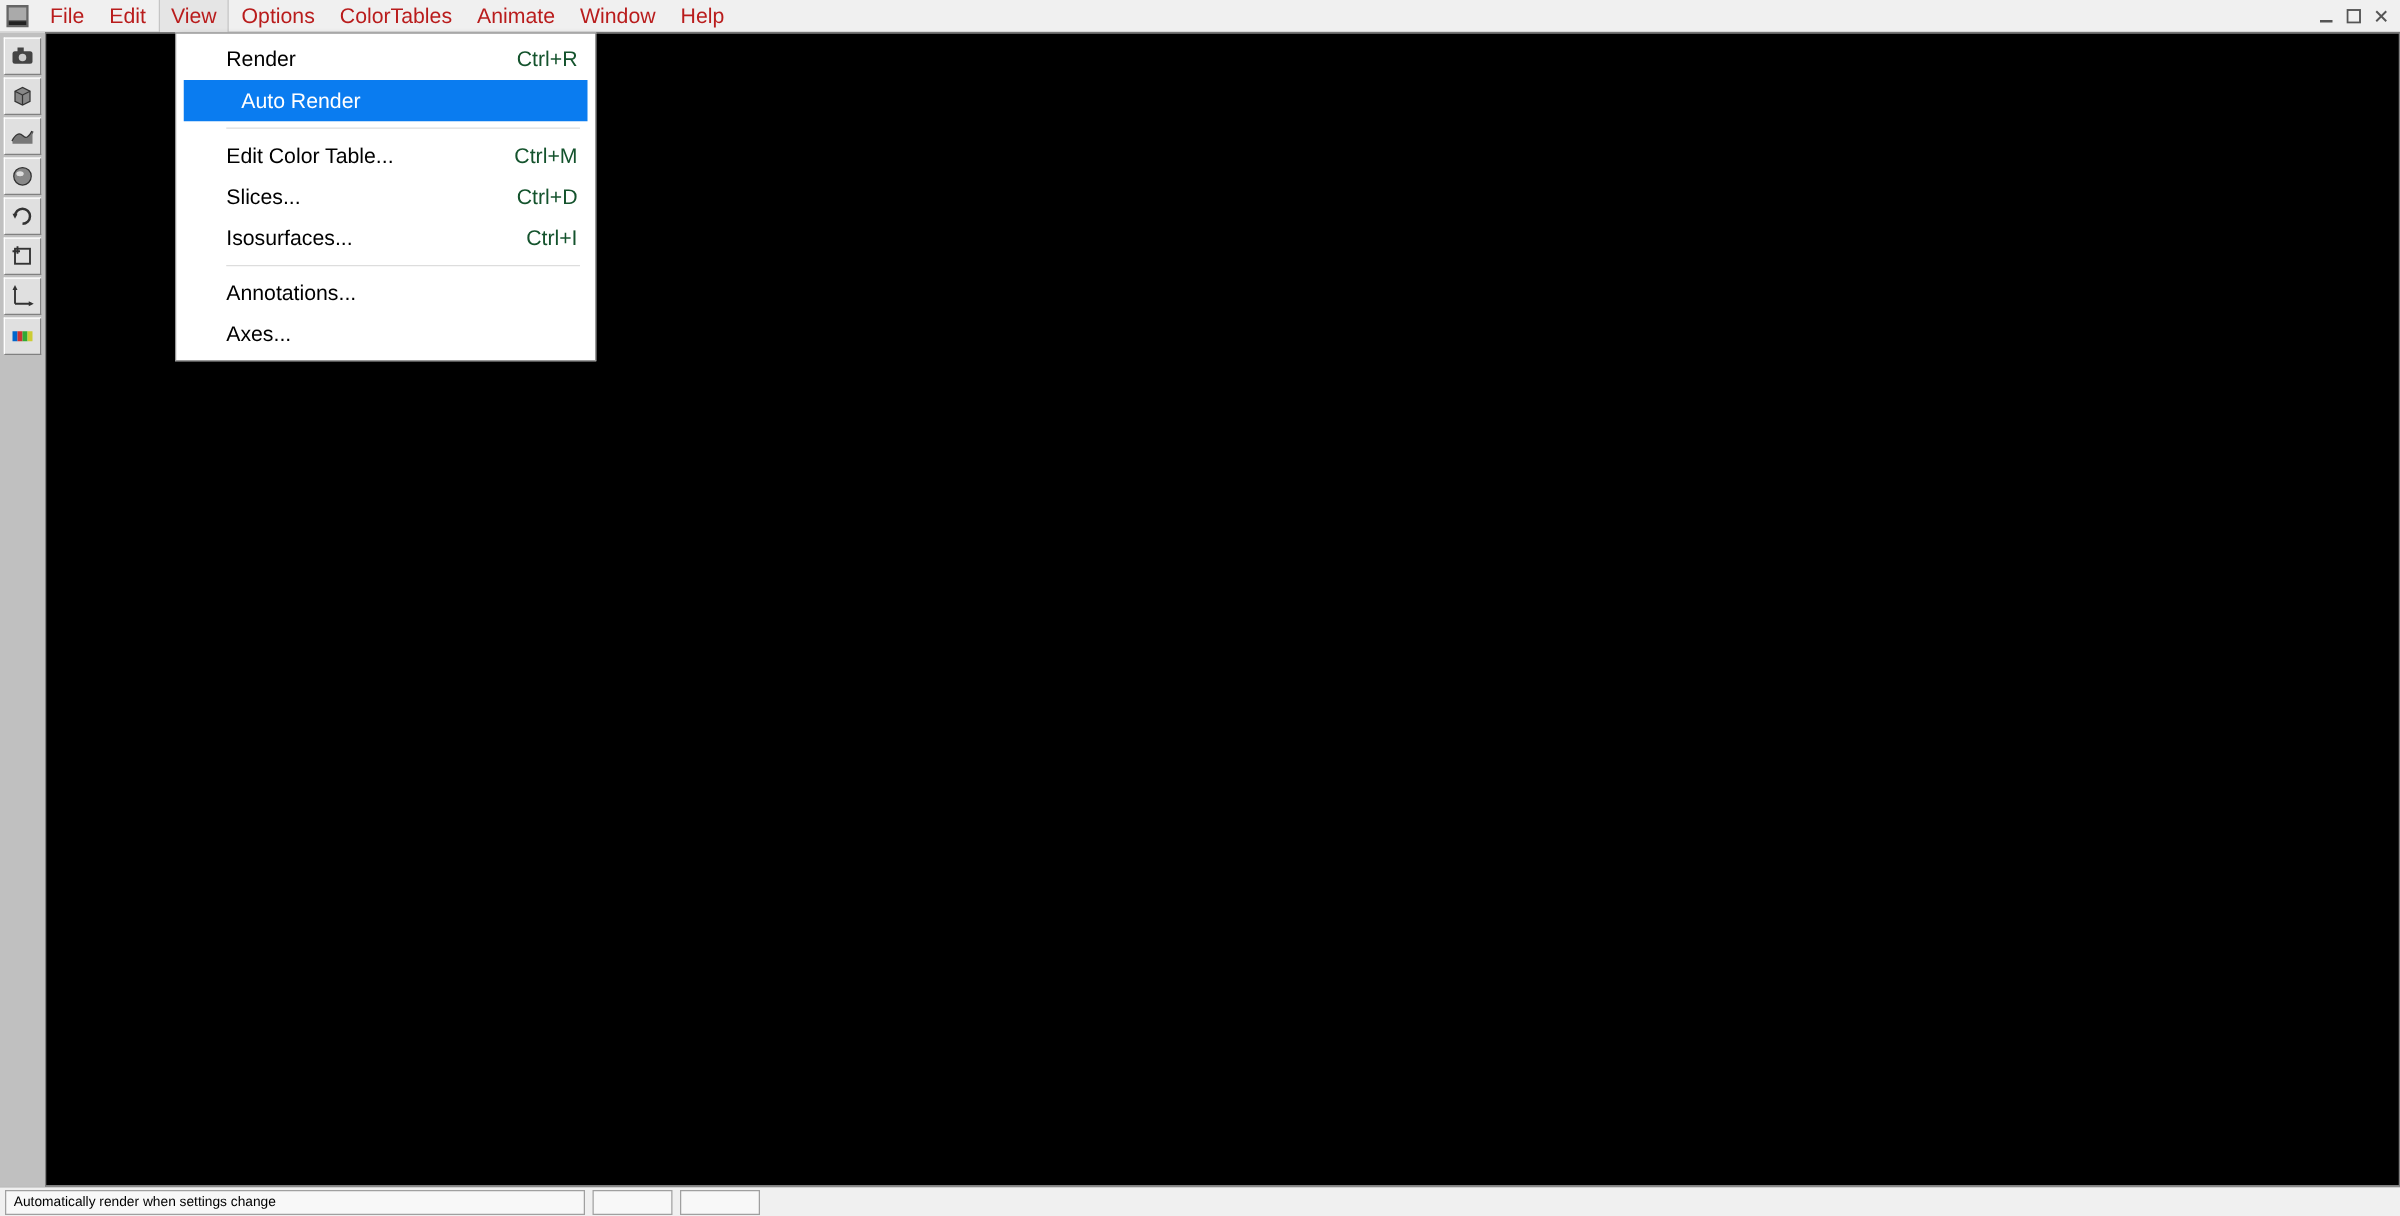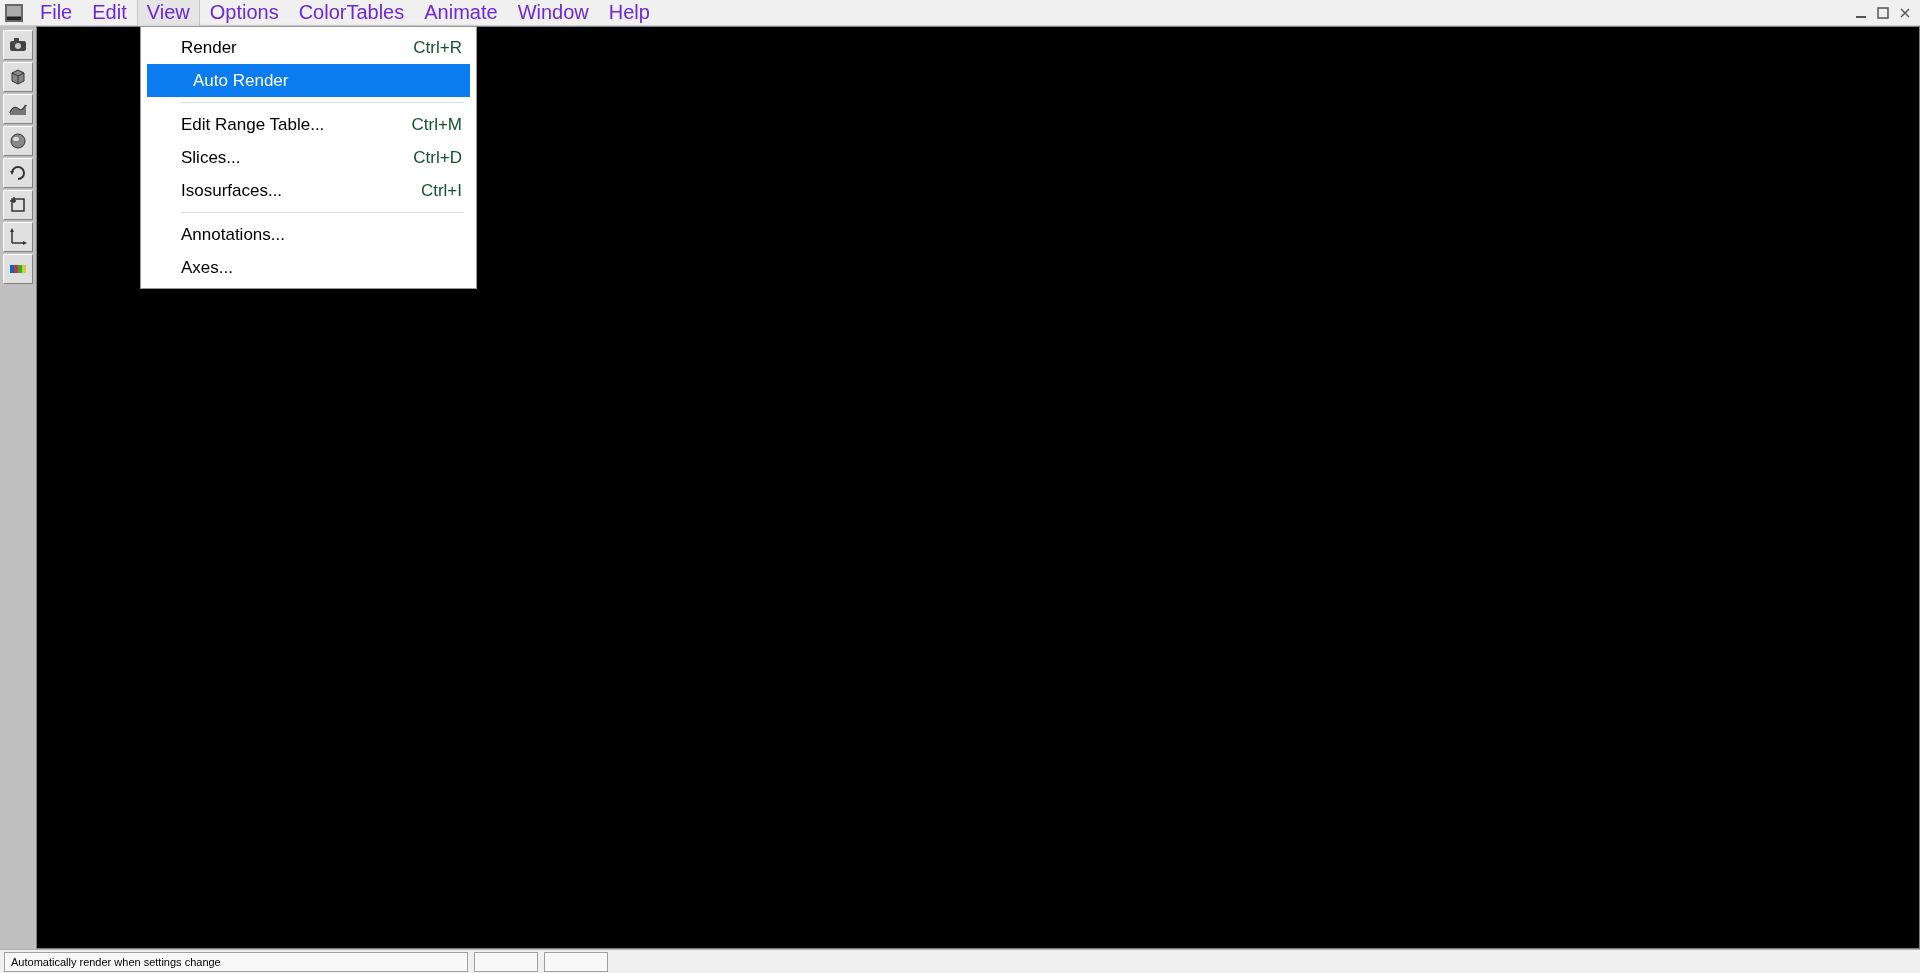--- a/index.html
+++ b/index.html
@@ -28,22 +28,22 @@
     width: 20px;
     height: 20px;
     margin-right: 6px;
     display: flex;
     align-items: center;
     justify-content: center;
   }
   .menubar .menu-item {
     padding: 2px 10px;
     cursor: default;
-    font-size: 20px;
-    color: #6d28d9;
+    font-size: 17px;
+    color: #b91c1c;
   }
   .menubar .menu-item.active {
     background: #e5e5e5;
     border: 1px solid #c5c5c5;
     padding: 19px 9px;
     border-radius: 2px;
   }
   .window-controls {
     margin-left: auto;
     display: flex;
@@ -205,21 +205,21 @@
   <div class="dd-item">
     <span>Render</span>
     <span class="dd-shortcut">Ctrl+R</span>
   </div>
   <div class="dd-item highlight">
     <span>Auto Render</span>
     <span class="dd-shortcut"></span>
   </div>
   <div class="dd-sep"></div>
   <div class="dd-item">
-    <span>Edit Range Table...</span>
+    <span>Edit Color Table...</span>
     <span class="dd-shortcut">Ctrl+M</span>
   </div>
   <div class="dd-item">
     <span>Slices...</span>
     <span class="dd-shortcut">Ctrl+D</span>
   </div>
   <div class="dd-item">
     <span>Isosurfaces...</span>
     <span class="dd-shortcut">Ctrl+I</span>
   </div>

